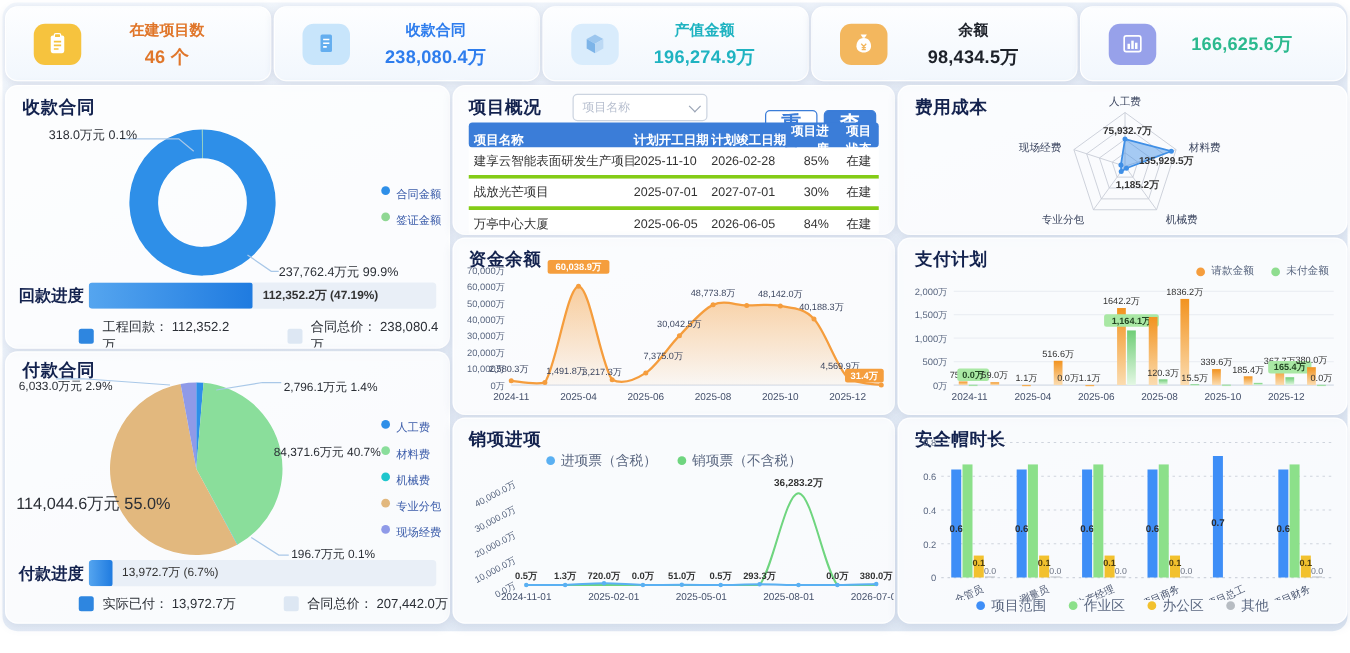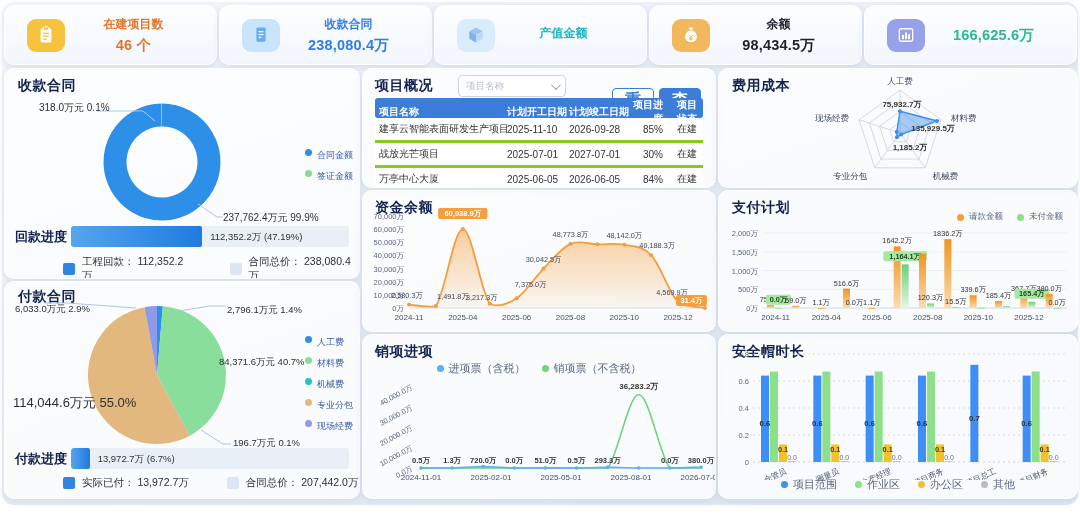--- a/index.html
+++ b/index.html
@@ -86,20 +86,21 @@
 <div class="kpi" style="left:434px">
   <div class="tile" style="background: rgb(217, 236, 252);">
     <svg width="20" height="20" viewBox="0 0 24 24">
         <polygon points="12,3 20,7.5 12,12 4,7.5" fill="#9cc6ee"></polygon>
         <polygon points="4,7.5 12,12 12,21 4,16.5" fill="#7db4e8"></polygon>
         <polygon points="20,7.5 12,12 12,21 20,16.5" fill="#bcd9f4"></polygon>
       </svg>
   </div>
   <div class="txt">
       <div class="t" style="color: rgb(31, 179, 193);">产值金额</div>
+  <div class="v" style="color: rgb(31, 179, 193);">196,274.9万</div>
     </div>
 </div>
 <div class="kpi" style="left:649px">
   <div class="tile" style="background: rgb(243, 183, 94);">
     <svg width="20" height="20" viewBox="0 0 24 24">
         <path d="M9 3 h6 l-2 3.2 h-2 Z" fill="#fff"></path>
         <path d="M12 6.5 c5 0 7 4.2 7 8 0 3.6-3 6-7 6 s-7-2.4-7-6 c0-3.8 2-8 7-8 Z" fill="#fff"></path>
         <path d="M9.6 12 l2.4 2.6 2.4-2.6 M12 14.6 v3.2 M10 15.8 h4 M10 17.6 h4" stroke="#f3b75e" stroke-width="1.2" fill="none"></path>
       </svg>
   </div>
@@ -139,21 +140,21 @@
       </div>
     <div class="it">
         <span class="dot" style="background: rgb(143, 215, 147);"></span>
         <span>签证金额</span>
       </div>
   </div>
   <div class="prow" style="left:10px;top:157px;right:10px">
     <div class="plabel">回款进度</div>
     <div class="ptrack">
       <div class="pfill" id="rc-fill" style="width: 47.19%;"></div>
-      <div class="ptext" id="rc-text" style="left: calc(47.19% + 8px);">112,352.2万 (47.19%)</div>
+      <div class="ptext" id="rc-text" style="left: calc(47.19% + 8px); font-weight: bold;">112,352.2万 (47.19%)</div>
     </div>
   </div>
   <div class="pleg" style="left:58px;top:186px">
     <div class="it">
         <span class="sq" style="background: rgb(46, 134, 224);"></span>
         <span>工程回款： 112,352.2万</span>
       </div>
     <div class="it">
         <span class="sq" style="background: rgb(221, 231, 243);"></span>
         <span>合同总价： 238,080.4万</span>
@@ -232,21 +233,21 @@
         <div class="c1">项目名称</div>
         <div class="c2">计划开工日期</div>
         <div class="c3">计划竣工日期</div>
         <div class="c4">项目进度</div>
         <div class="c5">项目状态</div>
       </div>
     <div id="tbl-body">
         <div class="tr rw">
           <div class="c1">建享云智能表面研发生产项目</div>
           <div class="c2">2025-11-10</div>
-          <div class="c3">2026-09-28</div>
+          <div class="c3">2026-02-28</div>
           <div class="c4">85%</div>
           <div class="c5">在建</div>
         </div>
         <div class="tr rw">
           <div class="c1">战放光芒项目</div>
           <div class="c2">2025-07-01</div>
           <div class="c3">2027-07-01</div>
           <div class="c4">30%</div>
           <div class="c5">在建</div>
         </div>

